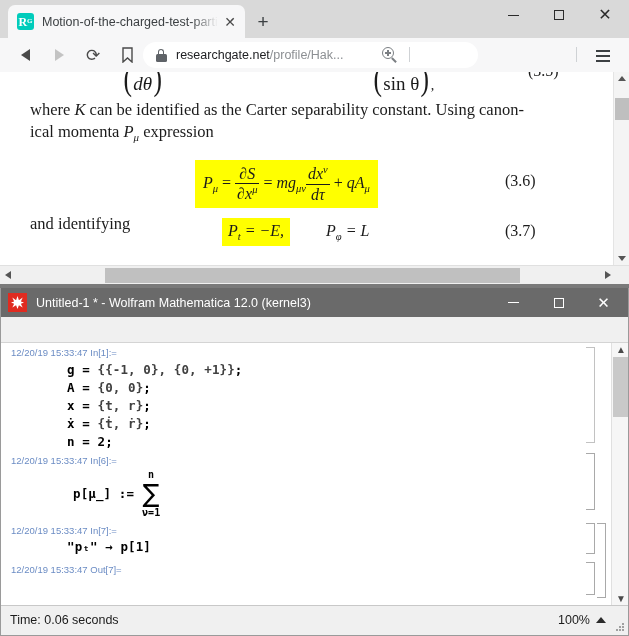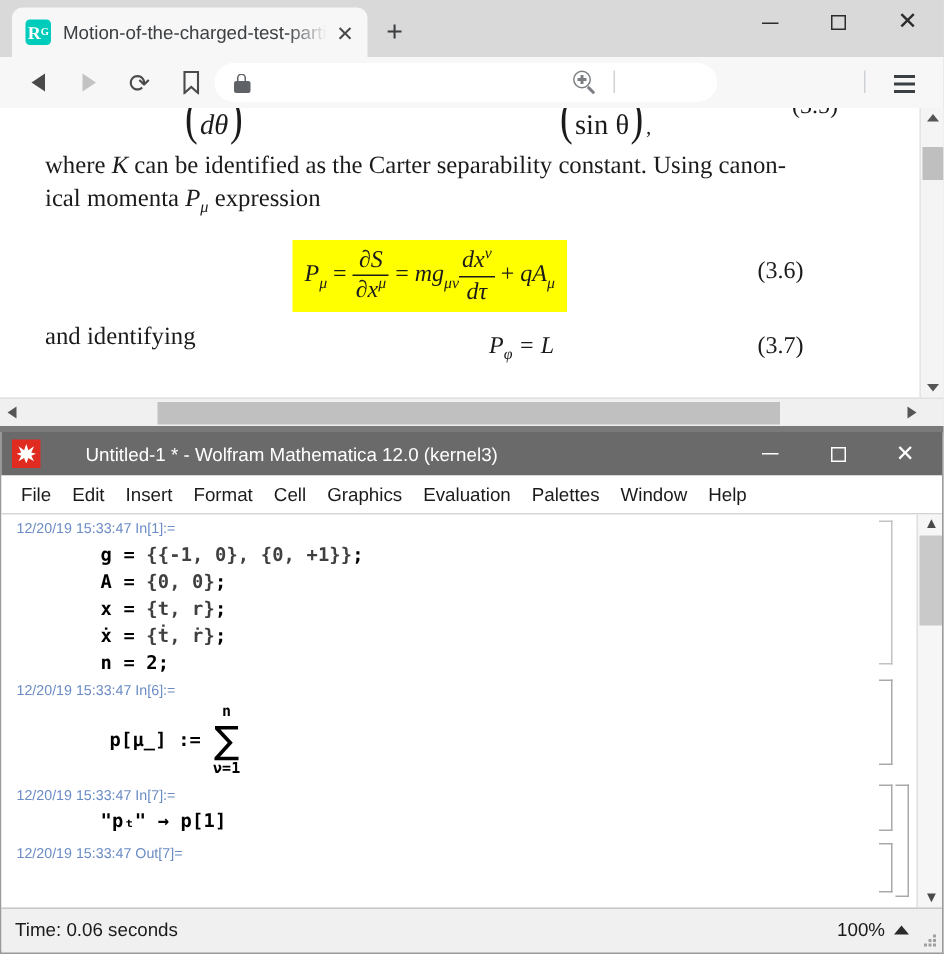--- a/index.html
+++ b/index.html
@@ -223,21 +223,21 @@
   #mathematica-window {
     position: absolute; left: 0; top: 288px;
     width: 629px; height: 348px;
     background: #f0f0f0;
     border: 1px solid #9a9a9a;
     border-top: none;
   }
   #mma-titlebar {
     position: absolute; left: 0; top: 0; width: 627px; height: 29px;
     background: #6a6a6a;
-    display: flex; align-items: center; gap: 21px;
+    display: flex; align-items: center;
   }
   #mma-app-icon {
     width: 19px; height: 19px; margin-left: 7px; flex: 0 0 auto;
     background: #e02b20; position: relative;
     display: flex; align-items: center; justify-content: center;
   }
   #mma-app-icon .spikey {
     width: 13px; height: 13px; background: #fff;
     clip-path: polygon(50% 0%, 61% 32%, 90% 12%, 76% 43%, 100% 50%, 76% 60%, 90% 88%, 61% 72%, 50% 100%, 39% 72%, 10% 88%, 24% 60%, 0% 50%, 24% 43%, 10% 12%, 39% 32%);
   }
@@ -397,20 +397,21 @@
         <path d="M2 1 h9 v14 l-4.5 -4 l-4.5 4 z" fill="none" stroke="#4a4a4a" stroke-width="1.4"></path>
       </svg>
     </div>
   </div>
 
   <div id="urlbar">
     <div id="lock-icon">
       <span class="shackle"></span>
         <span class="body"></span>
     </div>
+    <div id="url-text"><span>researchgate.net</span><span class="dim">/profile/Hak...</span></div>
   </div>
 
   <div id="urlbar-zoom">
     <span class="mag-circle"></span>
       <span class="mag-plus-h"></span>
       <span class="mag-plus-v"></span>
       <span class="mag-handle"></span>
   </div>
 
   <div class="tb-sep" id="sep-1"></div>
@@ -474,20 +475,21 @@
 
       <div class="pdf-row" style="left:30px; top:28px; font-size:16.5px;"><span>where </span><span class="mi">K</span><span> can be identified as the Carter separability constant. Using canon-</span></div>
 
       <div class="pdf-row hl" style="left:195px; top:88px; font-size:16px; padding:4px 8px;">
         <span class="mi">P</span><sub class="v mi">μ</sub><span> = </span><span class="frac"><span class="num mi">∂S</span><span class="den mi"><span>∂x</span><sup class="v">μ</sup></span></span><span> = </span><span class="mi">mg</span><sub class="v mi">μν</sub><span class="frac"><span class="num mi"><span>dx</span><sup class="v">ν</sup></span><span class="den mi">dτ</span></span><span> + </span><span class="mi">qA</span><sub class="v mi">μ</sub>
       </div>
       <div class="pdf-row" style="left:505px; top:100px; font-size:16px;">(3.6)</div>
 
       <div class="pdf-row" style="left:30px; top:142px; font-size:16.5px;">and identifying</div>
 
+      <div class="pdf-row hl" style="left:222px; top:146px; font-size:16px; padding:4px 6px;"><span class="mi">P</span><sub class="v mi">t</sub><span class="mi"> = −E,</span></div>
       <div class="pdf-row" style="left:326px; top:150px; font-size:16px;"><span class="mi">P</span><sub class="v mi">φ</sub><span class="mi"> = L</span></div>
       <div class="pdf-row" style="left:505px; top:150px; font-size:16px;">(3.7)</div>
 
     </div>
 
     <div id="pdf-vscroll">
       <span class="sb-arrow-up"></span>
       <span class="sb-thumb"></span>
       <span class="sb-arrow-dn"></span>
     </div>
@@ -513,32 +515,20 @@
       <span class="mma-ctl-dash"></span>
     </div>
     <div class="mma-ctl" id="mma-maximize">
       <span class="mma-ctl-box"></span>
     </div>
     <div class="mma-ctl" id="mma-close">
       <span class="mma-ctl-x">✕</span>
     </div>
   </div>
 
-  <div id="mma-menubar">
-    <div class="mma-menu-item">File</div>
-    <div class="mma-menu-item">Edit</div>
-    <div class="mma-menu-item">Insert</div>
-    <div class="mma-menu-item">Format</div>
-    <div class="mma-menu-item">Cell</div>
-    <div class="mma-menu-item">Graphics</div>
-    <div class="mma-menu-item">Evaluation</div>
-    <div class="mma-menu-item">Palettes</div>
-    <div class="mma-menu-item">Window</div>
-    <div class="mma-menu-item">Help</div>
-  </div>
 
   <div id="mma-notebook">
     <div id="mma-paper">
 
       <div class="cell-stamp" style="left:10px; top:4px;">12/20/19 15:33:47 In[1]:=</div>
       <div class="cell-code" style="left:66px; top:19px;">g <span>=</span> <span class="blue">{{-1, 0}, {0, +1}}</span>;</div>
       <div class="cell-code" style="left:66px; top:37px;">A <span>=</span> <span class="blue">{0, 0}</span>;</div>
       <div class="cell-code" style="left:66px; top:55px;">x <span>=</span> <span class="blue">{t, r}</span>;</div>
       <div class="cell-code" style="left:66px; top:73px;">ẋ <span>=</span> <span class="blue">{ṫ, ṙ}</span>;</div>
       <div class="cell-code" style="left:66px; top:91px;">n <span>=</span> 2;</div>

